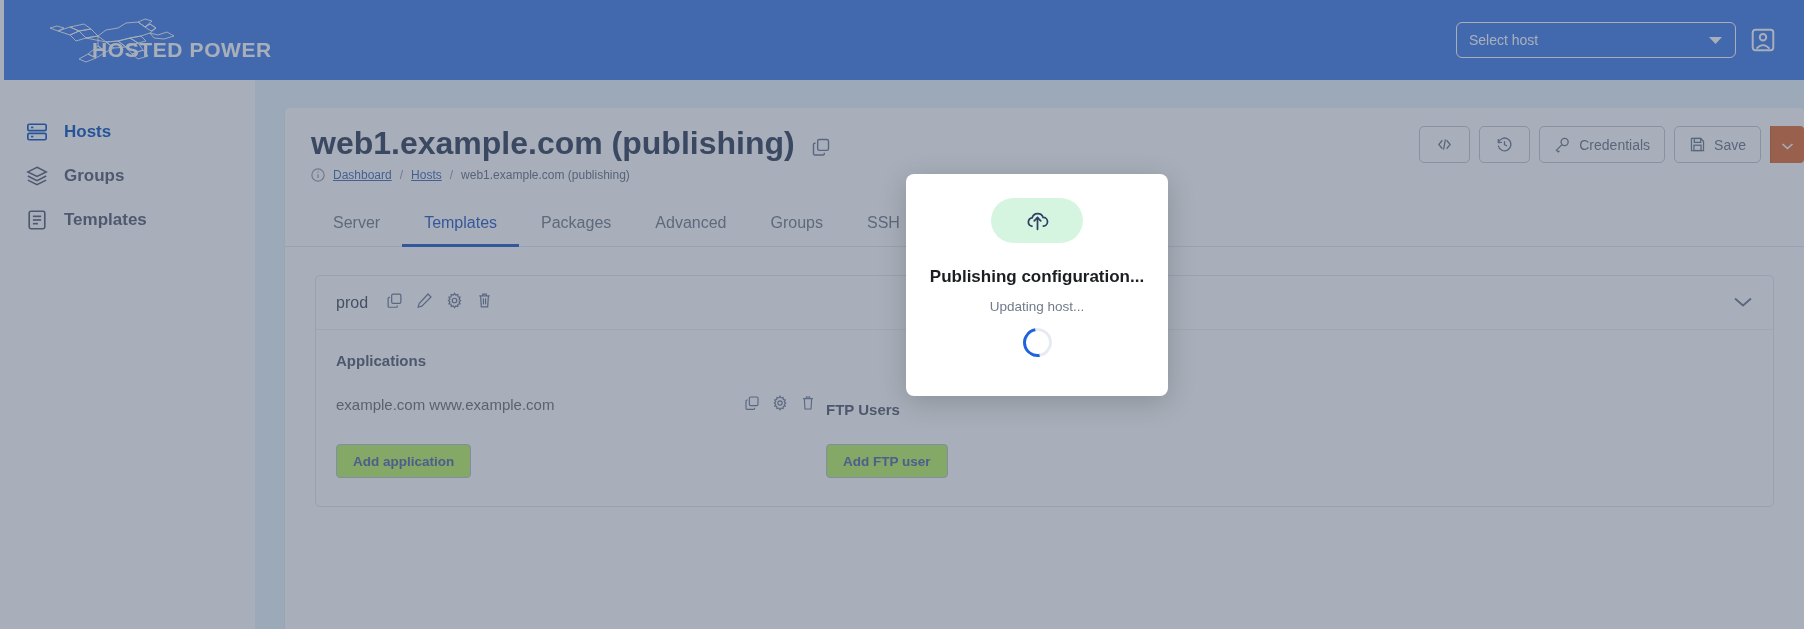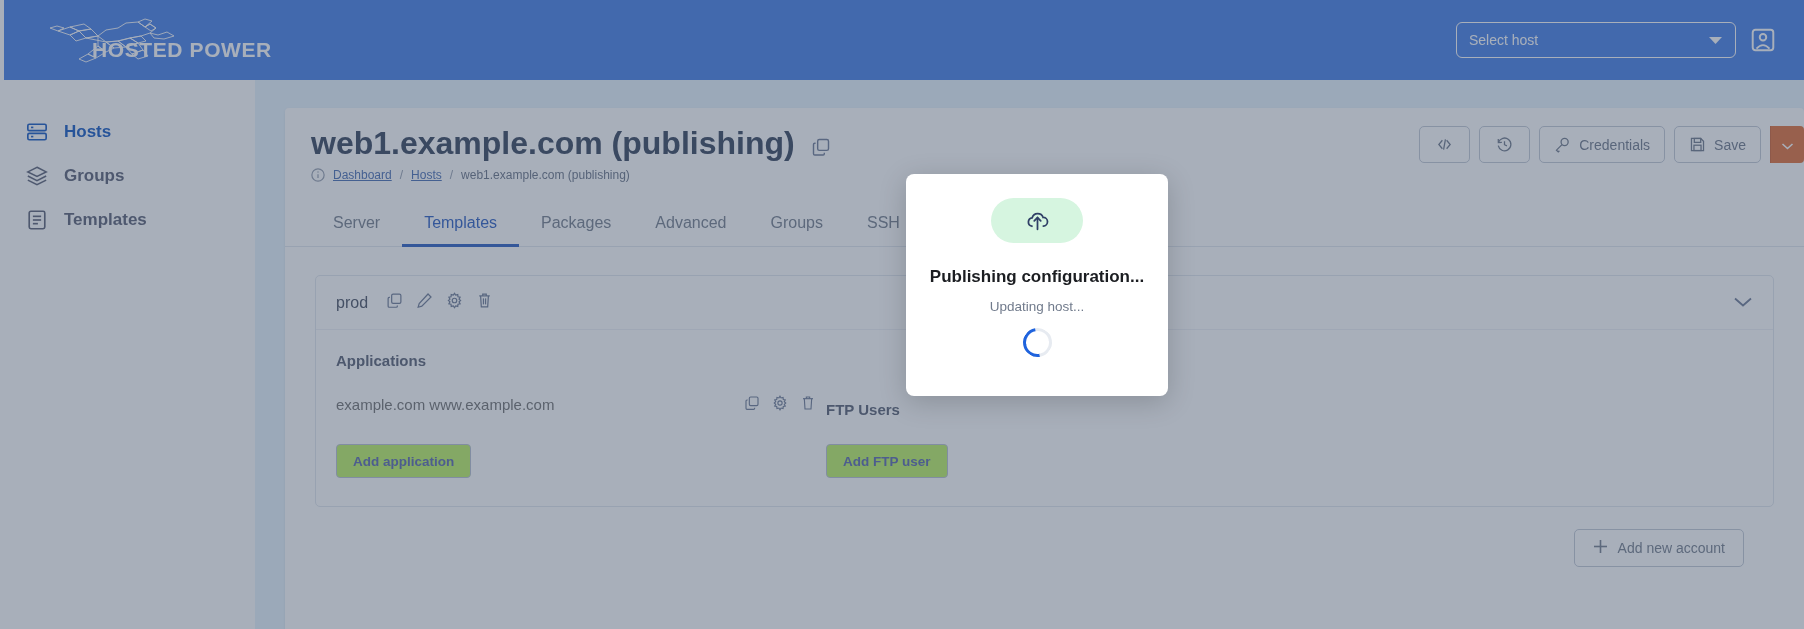--- a/index.html
+++ b/index.html
@@ -446,31 +446,20 @@
             <button class="outline-btn">Add application</button>
           </div>
 
           <div class="col-ftp">
             <div class="col-head">FTP Users</div>
             <button class="outline-btn ftp-btn">Add FTP user</button>
           </div>
         </div>
       </div>
 
-      <div class="add-account-row">
-        <button class="add-account-btn">
-          <span>
-            <svg width="15" height="15" viewBox="0 0 15 15" stroke="#77808f" stroke-width="1.6">
-              <line x1="7.5" y1="1" x2="7.5" y2="14"></line>
-              <line x1="1" y1="7.5" x2="14" y2="7.5"></line>
-            </svg>
-          </span>
-          <span>Add new account</span>
-        </button>
-      </div>
     </div>
 
   </div>
 </div>
 
 <div class="overlay"></div>
 
 <div class="modal">
   <div class="modal-badge">
     <svg viewBox="0 0 24 24" fill="none" stroke="#2f3f66" stroke-width="1.7" stroke-linecap="round">

